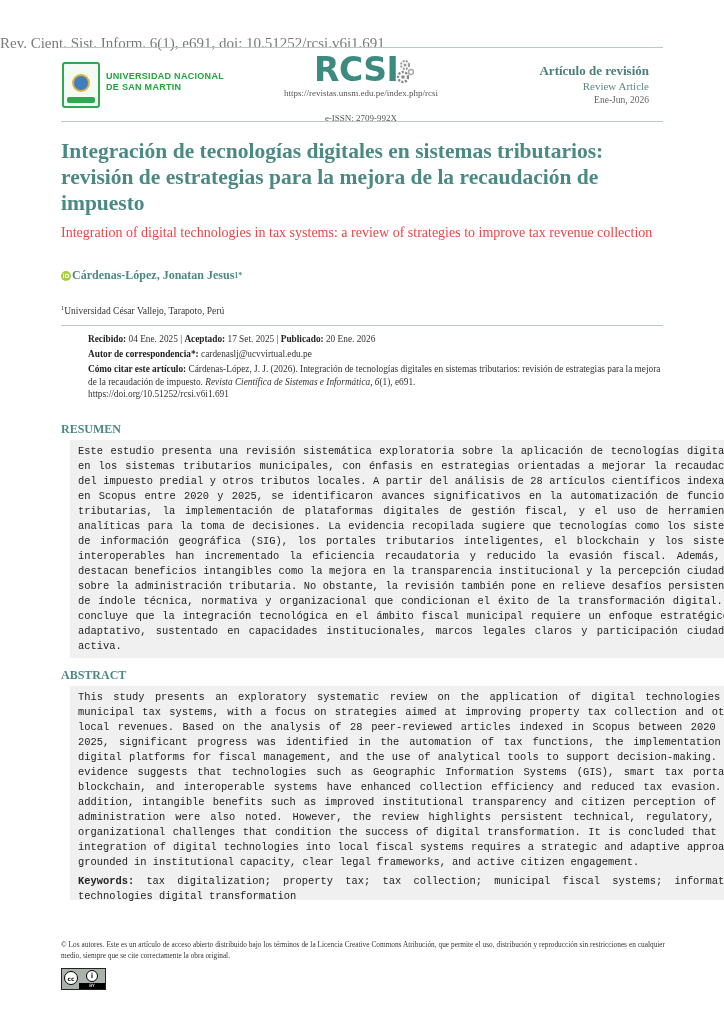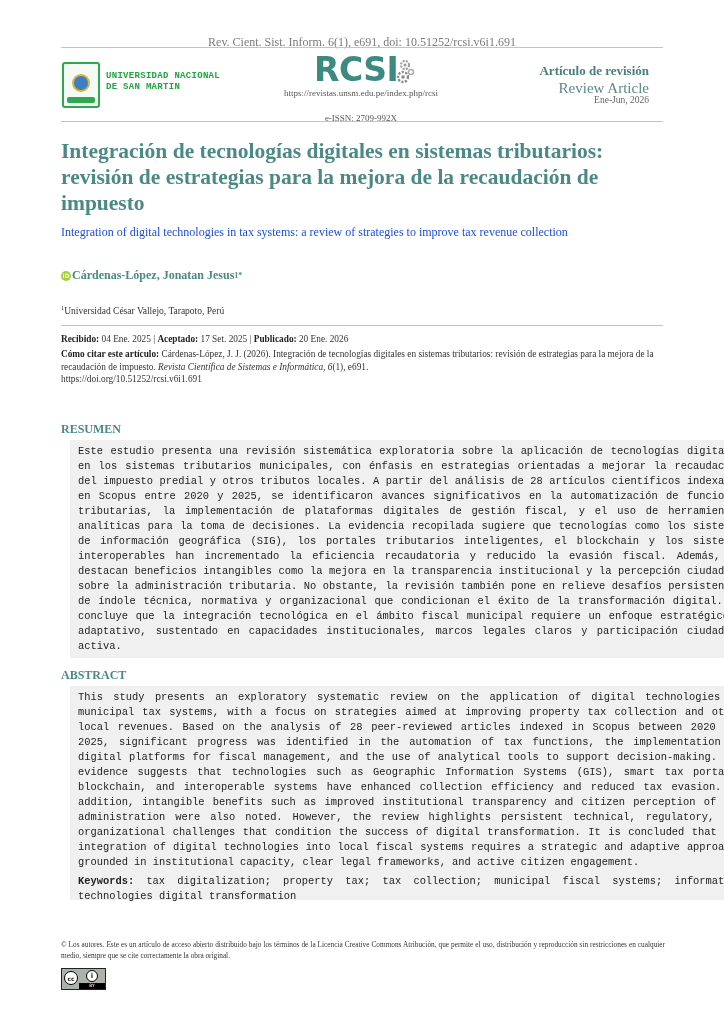--- a/index.html
+++ b/index.html
@@ -1,62 +1,62 @@
 <!DOCTYPE html>
 <html><head>
 <meta charset="utf-8">
 <style>
   html, body { margin: 0; padding: 0; }
   body {
     width: 724px; height: 1024px; background: #ffffff; position: relative; overflow: hidden;
     font-family: "DejaVu Serif", "Liberation Serif", serif; color: #222;
   }
   .topref {
-    position: absolute; left: 0; width: 724px; top: 35px; text-align: center;
-    font-size: 12px; color: #7a7a7a; font-family: "Liberation Serif", serif;
+    position: absolute; left: 0; width: 724px; top: 35px; text-align: left;
+    font-size: 15px; color: #7a7a7a; font-family: "Liberation Serif", serif;
   }
   .hrule { position: absolute; left: 61px; width: 602px; height: 1px; background: #b8c8c4; }
   .uni-logo { position: absolute; left: 62px; top: 62px; width: 38px; height: 46px;
     border: 2px solid #2fa84f; border-radius: 3px; box-sizing: border-box; background: #f4fbf4; }
   .uni-logo .inner { position: absolute; left: 8px; top: 10px; width: 18px; height: 18px; border-radius: 50%;
     background: #3d7fc0; border: 2px solid #e0b040; box-sizing: border-box; }
   .uni-logo .band { position: absolute; left: 3px; right: 3px; bottom: 3px; height: 6px; background: #2fa84f; border-radius: 2px; }
-  .uni-name { position: absolute; left: 106px; top: 71px; font-family: Liberation Mono, monospace; font-weight: bold;
+  .uni-name { position: absolute; left: 106px; top: 71px; font-family: Liberation Sans, sans-serif; font-weight: bold;
     font-size: 9px; line-height: 11px; color: #1fa63c; letter-spacing: 0.3px; }
   .rcsi { position: absolute; left: 314px; top: 52px; font-family: "DejaVu Sans", sans-serif; font-weight: bold;
     font-size: 33px; color: #3c8a80; letter-spacing: -0.5px; line-height: 36px; }
   .gears { position: absolute; left: 396px; top: 58px; width: 20px; height: 28px; }
   .journal-url { position: absolute; left: 250px; width: 222px; top: 88px; text-align: center; font-size: 9px;
     color: #555; font-family: Liberation Serif, serif; }
   .journal-issn { position: absolute; left: 250px; width: 222px; top: 103px; text-align: center; font-size: 9px;
     color: #555; font-family: "Liberation Serif", serif; margin-top: 10px; }
   .art-type { position: absolute; right: 75px; top: 63px; text-align: center; font-size: 13px; font-weight: bold;
     color: #4b7f7a; font-family: "Liberation Serif", serif; }
-  .art-type-en { position: absolute; right: 75px; top: 80px; text-align: right; font-size: 15px; color: #5c8a86;
+  .art-type-en { position: absolute; right: 75px; top: 80px; text-align: right; font-size: 11px; color: #5c8a86;
     font-family: "Liberation Serif", serif; }
   .art-date { position: absolute; right: 75px; top: 95px; text-align: right; font-size: 9.5px; color: #666;
     font-family: "Liberation Serif", serif; }
 
   .title-es { position: absolute; left: 61px; top: 138px; width: 620px; font-size: 21.5px; line-height: 26px;
     font-weight: bold; color: #4b8a84; font-family: "Liberation Serif", serif; }
-  .title-en { position: absolute; left: 61px; top: 222px; width: 600px; font-size: 12px; line-height: 21px;
-    color: #1d4ed8; font-family: "Liberation Serif", serif; }
+  .title-en { position: absolute; left: 61px; top: 222px; width: 600px; font-size: 14px; line-height: 21px;
+    color: #ef4444; font-family: "Liberation Serif", serif; }
   .author { position: absolute; left: 61px; top: 268px; font-size: 12px; font-weight: bold; color: #4b8a84;
     font-family: "Liberation Serif", serif; display: flex; align-items: center; text-align: center; }
   .orcid { width: 10px; height: 10px; border-radius: 50%; background: #a6ce39; color: #fff; font-size: 6px;
     font-family: "DejaVu Sans", sans-serif; display: inline-flex; align-items: center; justify-content: center;
     margin-right: 1px; font-weight: bold; }
   .author sup { font-size: 8px; }
   .affil { position: absolute; left: 61px; top: 304px; font-size: 9.5px; color: #333; font-family: "Liberation Serif", serif; }
   .affil sup { font-size: 6.5px; }
 
   .meta { position: absolute; left: 61px; top: 333px; width: 600px; font-size: 9.3px; line-height: 12.5px;
     color: #333; font-family: "Liberation Serif", serif; }
   .meta b { color: #222; }
-  .meta div { margin-bottom: 2.5px; }
+  .meta div { margin-bottom: 2.5px; margin-left: 27px; }
 
   .sec-h { position: absolute; left: 61px; font-size: 12px; font-weight: bold; color: #4b8a84; font-family: "Liberation Serif", serif; }
   .box { position: absolute; left: 70px; width: 681px; background: #f0f0f0; box-sizing: border-box;
     padding: 4px 8px 6px 8px; font-size: 10.4px; line-height: 15px; color: #222; text-align: justify;
     font-family: Liberation Mono, monospace; }
   .box p { margin: 0; }
   .box .kw { margin-top: 4px; }
   .box .kw b { font-weight: bold; }
 
   .license { position: absolute; left: 61px; top: 940px; width: 604px; font-size: 7.3px; line-height: 10.5px;
@@ -117,20 +117,23 @@
   <sup>1</sup><span>Universidad César Vallejo, Tarapoto, Perú</span>
 </div>
 
 <div class="hrule" style="top:325px"></div>
 
 <div class="meta">
   <div>
     <b>Recibido:</b><span> 04 Ene. 2025 | </span><b>Aceptado:</b><span> 17 Set. 2025 | </span><b>Publicado:</b><span> 20 Ene. 2026</span>
   </div>
   <div>
+    <b>Autor de correspondencia*:</b><span> cardenaslj@ucvvirtual.edu.pe</span>
+  </div>
+  <div>
     <b>Cómo citar este artículo:</b><span> Cárdenas-López, J. J. (2026). Integración de tecnologías digitales en sistemas tributarios: revisión de estrategias para la mejora de la recaudación de impuesto. </span><i>Revista Científica de Sistemas e Informática, 6</i><span>(1), e691.</span><br><span>https://doi.org/10.51252/rcsi.v6i1.691</span>
   </div>
 </div>
 
 <div class="sec-h" style="top:422px">RESUMEN</div>
 <div class="box" style="top:440px; height:218px">
   <p>Este estudio presenta una revisión sistemática exploratoria sobre la aplicación de tecnologías digitales en los sistemas tributarios municipales, con énfasis en estrategias orientadas a mejorar la recaudación del impuesto predial y otros tributos locales. A partir del análisis de 28 artículos científicos indexados en Scopus entre 2020 y 2025, se identificaron avances significativos en la automatización de funciones tributarias, la implementación de plataformas digitales de gestión fiscal, y el uso de herramientas analíticas para la toma de decisiones. La evidencia recopilada sugiere que tecnologías como los sistemas de información geográfica (SIG), los portales tributarios inteligentes, el blockchain y los sistemas interoperables han incrementado la eficiencia recaudatoria y reducido la evasión fiscal. Además, se destacan beneficios intangibles como la mejora en la transparencia institucional y la percepción ciudadana sobre la administración tributaria. No obstante, la revisión también pone en relieve desafíos persistentes de índole técnica, normativa y organizacional que condicionan el éxito de la transformación digital. Se concluye que la integración tecnológica en el ámbito fiscal municipal requiere un enfoque estratégico y adaptativo, sustentado en capacidades institucionales, marcos legales claros y participación ciudadana activa.</p>
 </div>
 
 <div class="sec-h" style="top:668px">ABSTRACT</div>

